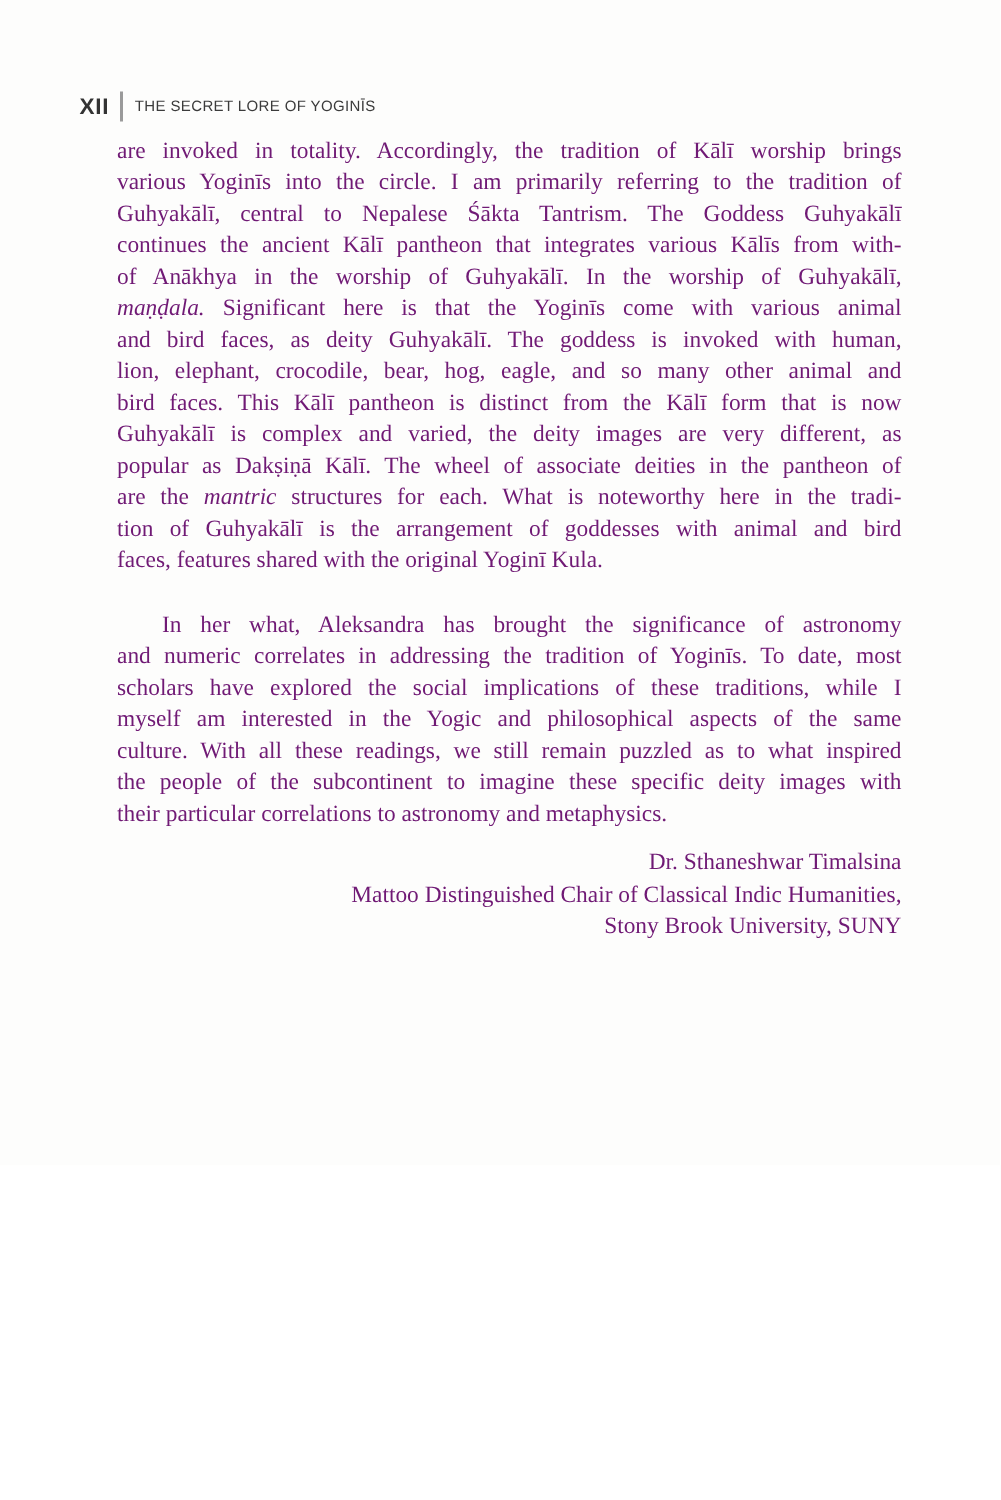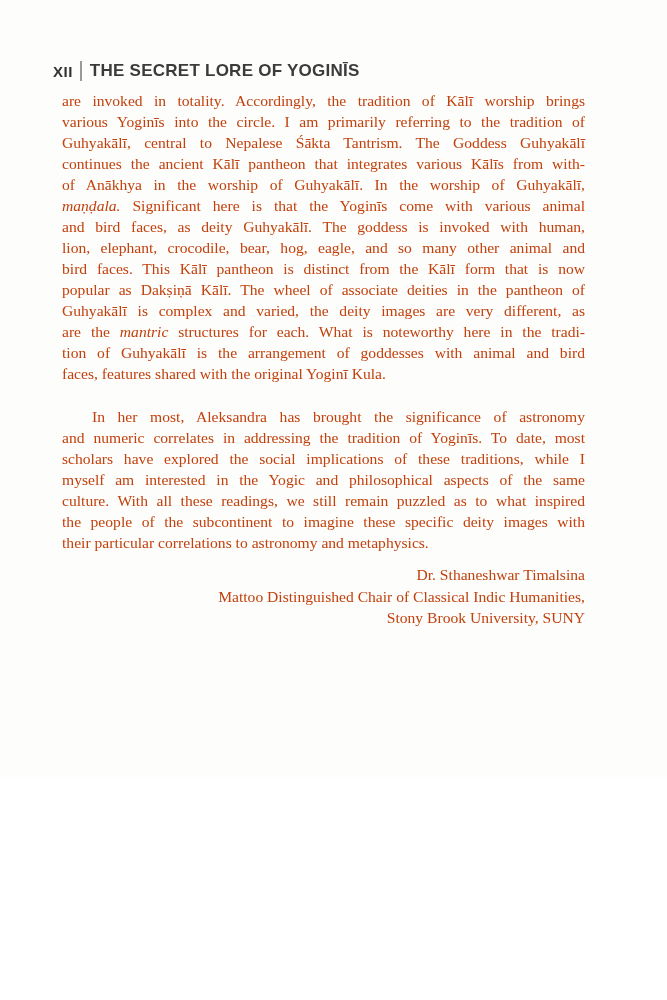--- a/index.html
+++ b/index.html
@@ -26,33 +26,33 @@
     letter-spacing: 0.5px;
     color: #333333;
   }
   .divider {
     width: 2px;
     height: 20px;
     background: #9a9a9a;
     margin: 0 8px 0 7px;
   }
   .title {
-    font-size: 17px;
-    font-weight: 700;
+    font-size: 10px;
+    font-weight: 400;
     letter-spacing: 0.25px;
     color: #3b3b3b;
   }
   .body {
     position: absolute;
-    left: 62px;
+    left: 78px;
     top: 90px;
     width: 523px;
     font-size: 15.6px;
     line-height: 21px;
-    color: #c2410c;
+    color: #701a75;
   }
   .para { margin: 0; }
   .para.para-gap { margin-top: 22px; }
   .line {
     text-align: justify;
     text-align-last: justify;
   }
   .line.last { text-align-last: left; }
   .line.indent { text-indent: 30px; }
   .signature {
@@ -77,28 +77,28 @@
         <div class="para">
           <div class="line">are invoked in totality. Accordingly, the tradition of Kālī worship brings</div>
           <div class="line">various Yoginīs into the circle. I am primarily referring to the tradition of</div>
           <div class="line">Guhyakālī, central to Nepalese Śākta Tantrism. The Goddess Guhyakālī</div>
           <div class="line">continues the ancient Kālī pantheon that integrates various Kālīs from with-</div>
           <div class="line">of Anākhya in the worship of Guhyakālī. In the worship of Guhyakālī,</div>
           <div class="line"><i>maṇḍala.</i> Significant here is that the Yoginīs come with various animal</div>
           <div class="line">and bird faces, as deity Guhyakālī. The goddess is invoked with human,</div>
           <div class="line">lion, elephant, crocodile, bear, hog, eagle, and so many other animal and</div>
           <div class="line">bird faces. This Kālī pantheon is distinct from the Kālī form that is now</div>
+          <div class="line">Guhyakālī is complex and varied, the deity images are very different, as</div>
           <div class="line">popular as Dakṣiṇā Kālī. The wheel of associate deities in the pantheon of</div>
-          <div class="line">Guhyakālī is complex and varied, the deity images are very different, as</div>
           <div class="line">are the <i>mantric</i> structures for each. What is noteworthy here in the tradi-</div>
           <div class="line">tion of Guhyakālī is the arrangement of goddesses with animal and bird</div>
           <div class="line last">faces, features shared with the original Yoginī Kula.</div>
         </div>
         <div class="para para-gap">
-          <div class="line indent">In her most, Aleksandra has brought the significance of astronomy</div>
+          <div class="line indent">In her what, Aleksandra has brought the significance of astronomy</div>
           <div class="line">and numeric correlates in addressing the tradition of Yoginīs. To date, most</div>
           <div class="line">scholars have explored the social implications of these traditions, while I</div>
           <div class="line">myself am interested in the Yogic and philosophical aspects of the same</div>
           <div class="line">culture. With all these readings, we still remain puzzled as to what inspired</div>
           <div class="line">the people of the subcontinent to imagine these specific deity images with</div>
           <div class="line last">their particular correlations to astronomy and metaphysics.</div>
         </div>
       </div>
     <div class="signature">
       <div>Dr. Sthaneshwar Timalsina</div>

